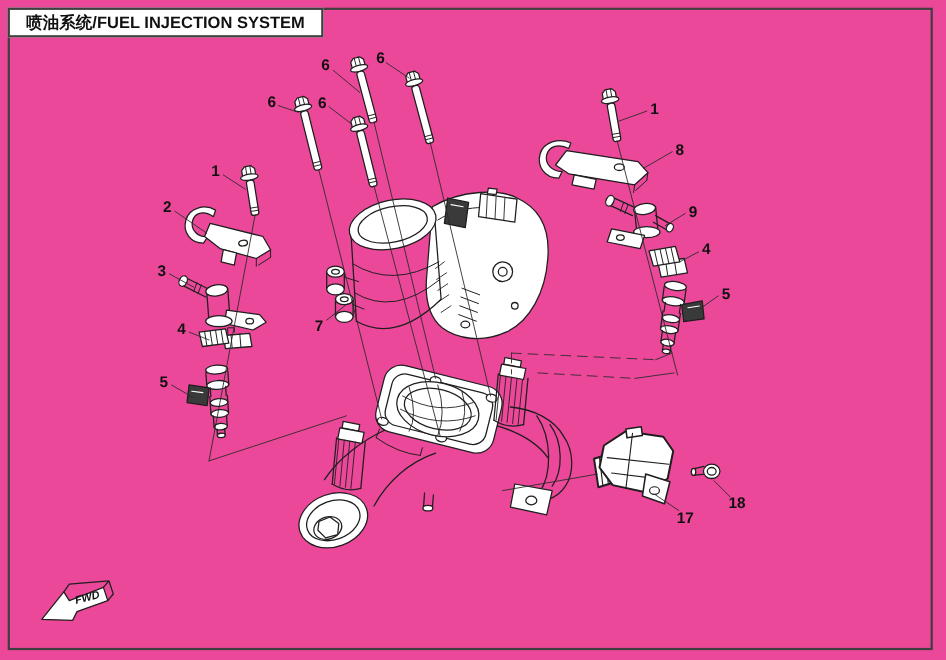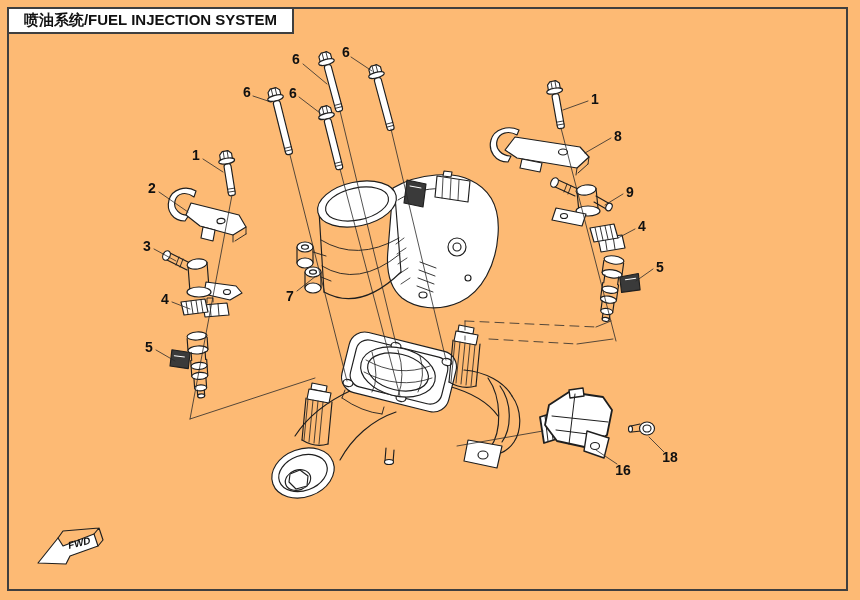--- a/index.html
+++ b/index.html
@@ -1,16 +1,16 @@
 <!DOCTYPE html>
 <html><head>
 <meta charset="utf-8">
 <style>
   html,body{margin:0;padding:0;background:#fff;}
-  .page{position:relative;width:860px;height:600px;background:#fdba74;overflow:hidden;
+  .page{position:relative;width:860px;height:600px;background:#ec4899;overflow:hidden;
         font-family:"Liberation Sans", sans-serif;text-align:right;}
   .frame{position:absolute;left:7px;top:7px;width:841px;height:584px;
          border:2px solid #3f3f3f;box-sizing:border-box;}
   .title-box{position:absolute;left:7px;top:7px;width:287px;height:27px;
          border:2px solid #3f3f3f;box-sizing:border-box;background:#fff;
          display:flex;align-items:center;justify-content:center;}
   .title-box span{font-weight:bold;font-size:15px;color:#111;letter-spacing:0px;white-space:nowrap;}
   svg{position:absolute;left:0;top:0;}
   .callout{position:absolute;transform:translate(-50%,-50%);
            font-weight:bold;font-size:14px;color:#101010;line-height:1;}
@@ -302,15 +302,15 @@
   <div class="callout" style="left:247px;top:92px">6</div>
   <div class="callout" style="left:293px;top:93px">6</div>
   <div class="callout" style="left:296px;top:59px">6</div>
   <div class="callout" style="left:346px;top:52px">6</div>
   <div class="callout" style="left:290px;top:296px">7</div>
   <div class="callout" style="left:595px;top:99px">1</div>
   <div class="callout" style="left:618px;top:136px">8</div>
   <div class="callout" style="left:630px;top:192px">9</div>
   <div class="callout" style="left:642px;top:226px">4</div>
   <div class="callout" style="left:660px;top:267px">5</div>
-  <div class="callout" style="left:623px;top:470px">16</div>
+  <div class="callout" style="left:623px;top:470px">17</div>
   <div class="callout" style="left:670px;top:457px">18</div>
 </div>
 
 </body></html>

